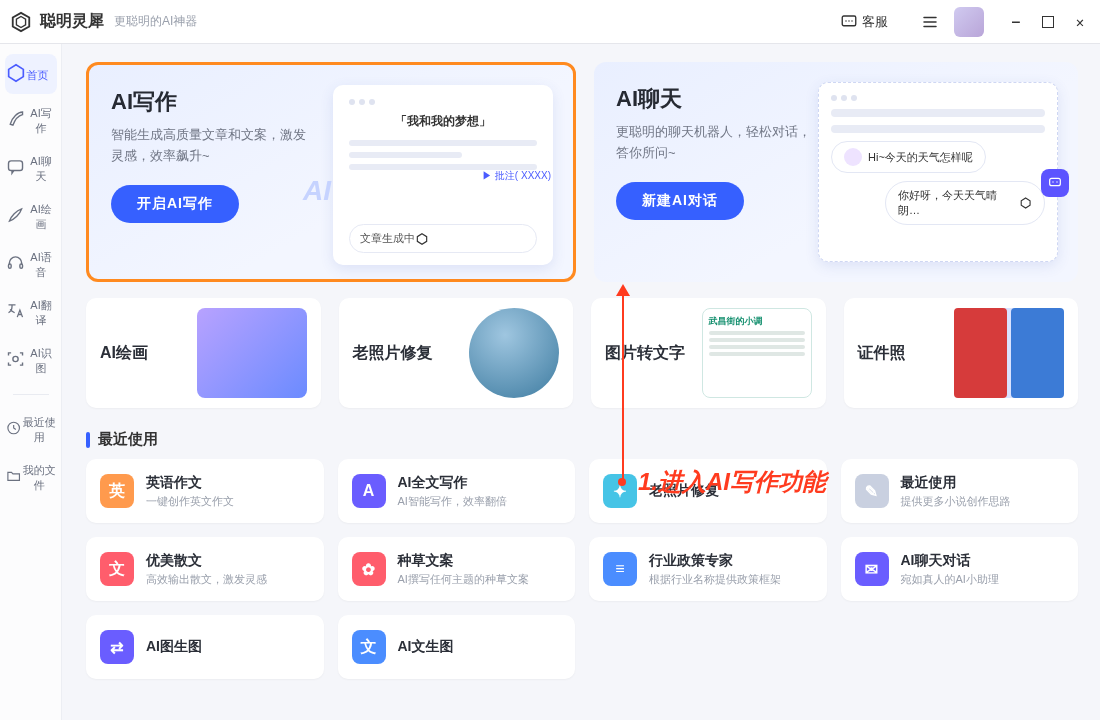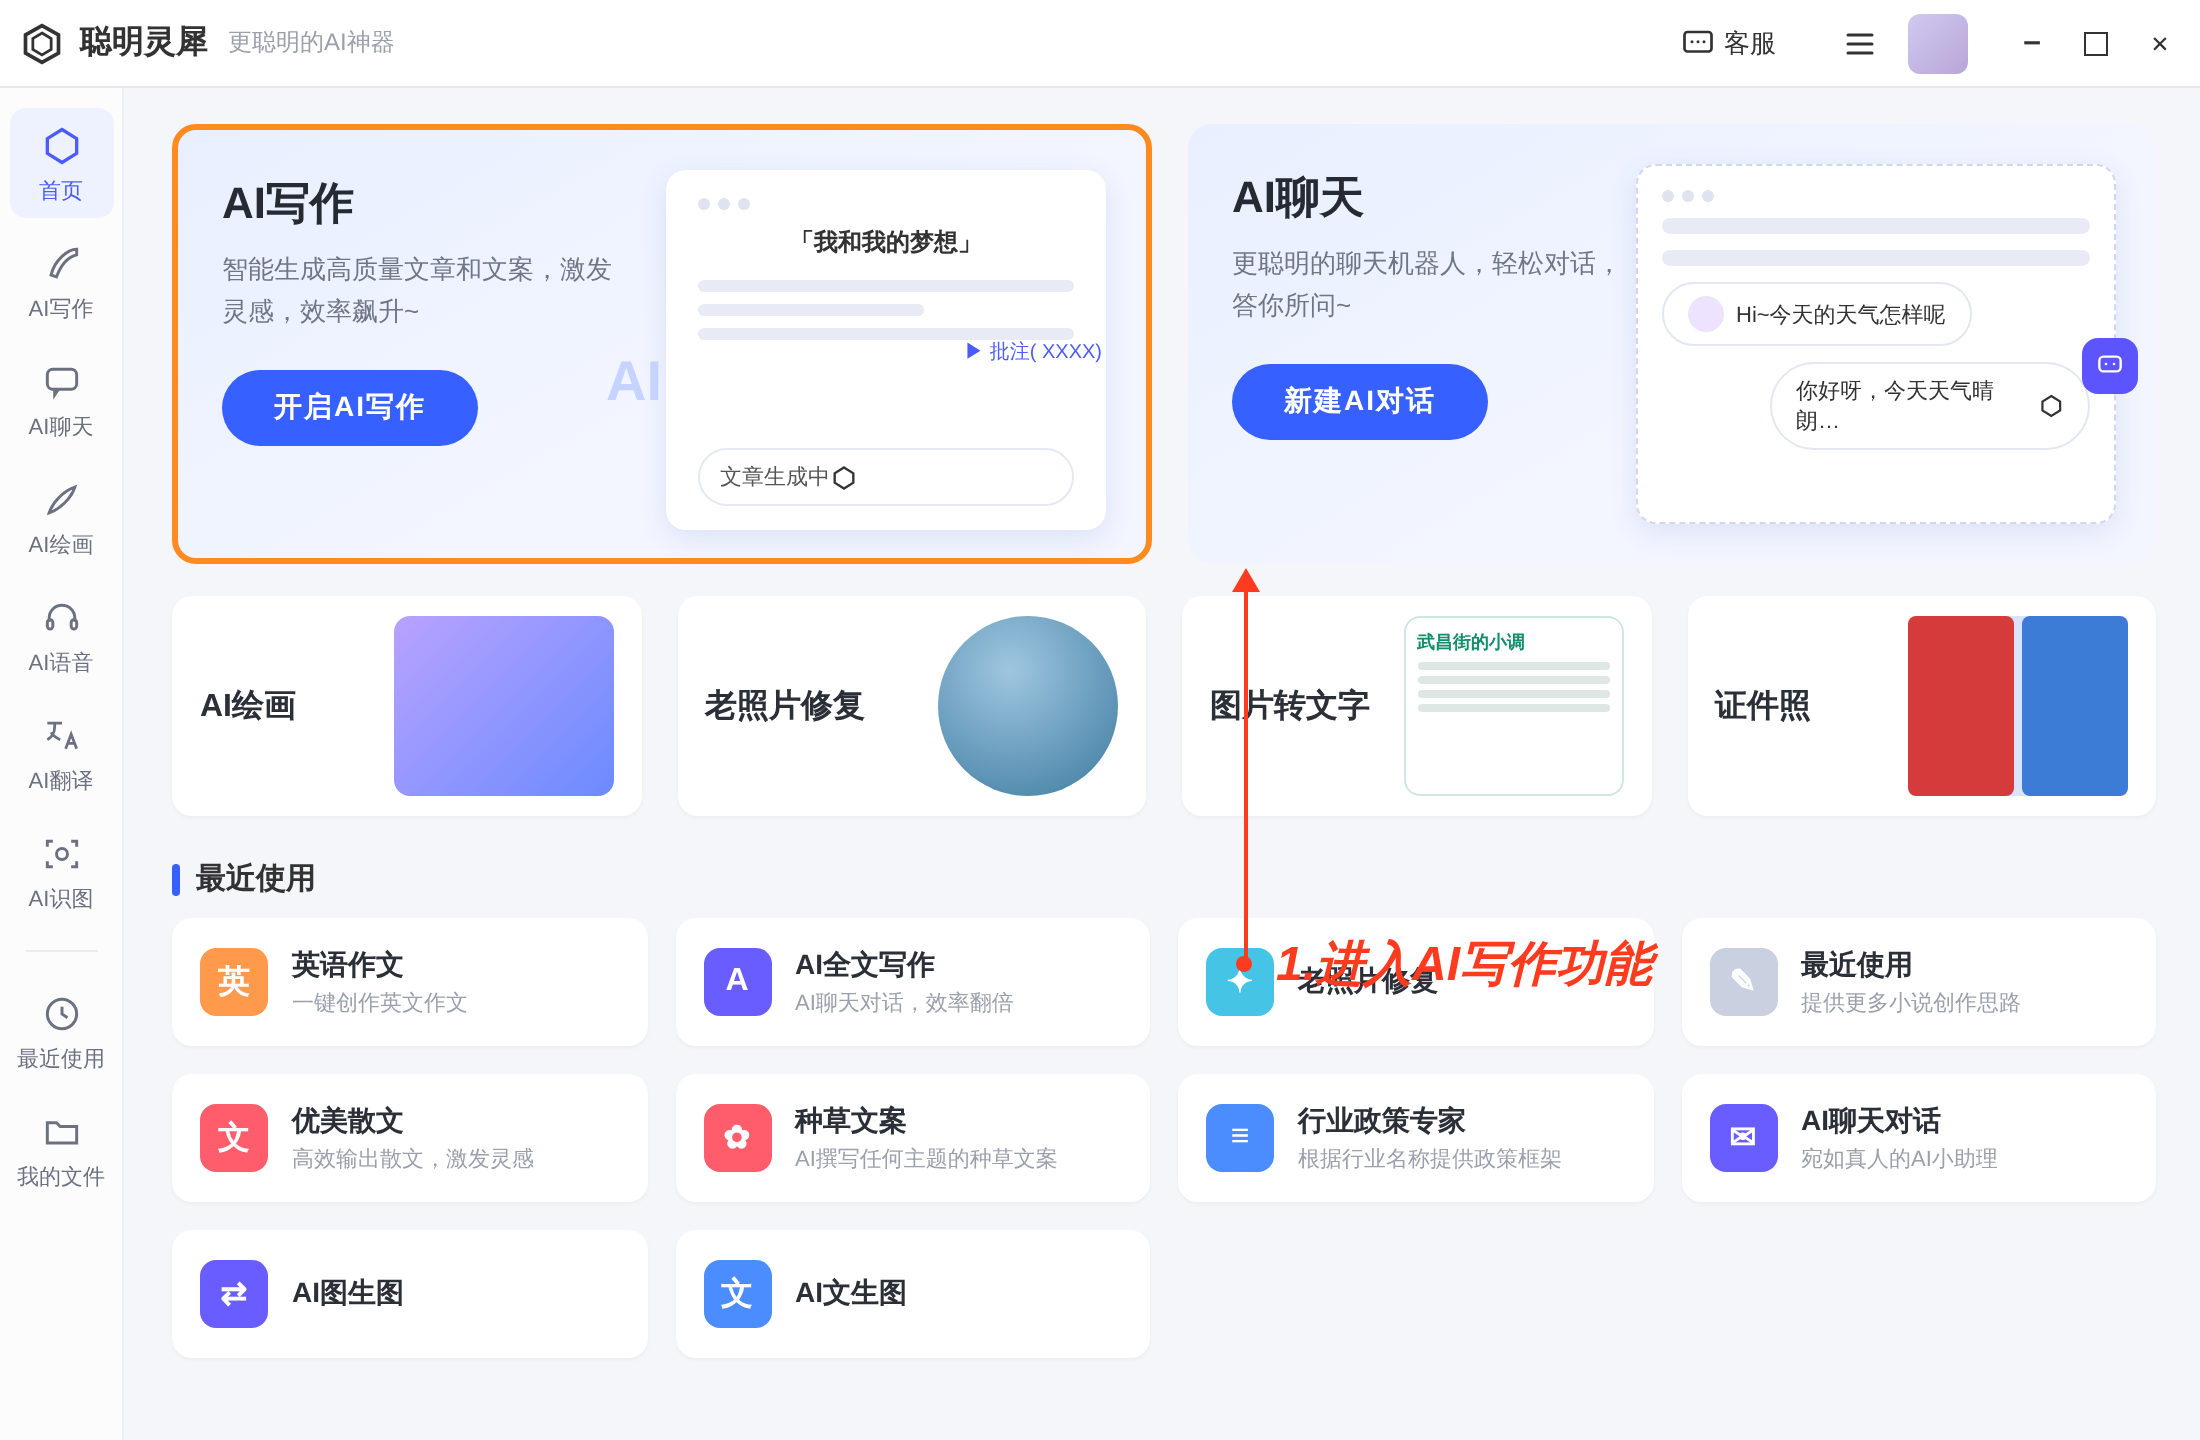--- a/index.html
+++ b/index.html
@@ -16,21 +16,21 @@
   .hamburger{width:28px;height:28px;display:flex;align-items:center;justify-content:center;cursor:pointer;margin-right:10px;}
   .hamburger svg{width:18px;height:18px;}
   .avatar{width:30px;height:30px;border-radius:6px;background:linear-gradient(135deg,#d0caf0,#b9a5d8);margin-right:16px;overflow:hidden;}
   .winbtn{width:32px;height:28px;display:flex;align-items:center;justify-content:center;cursor:pointer;font-family:monospace;}
   .winbtn.min::before{content:"—";font-weight:bold;}
   .winbtn.max{border:1.5px solid #333;width:12px;height:12px;margin:0 10px;}
   .winbtn.close::before{content:"✕";font-size:14px;}
   
   .shell{display:flex;height:calc(100% - 44px);}
   .sidebar{width:62px;background:#fcfcfd;border-right:1px solid #eceef3;display:flex;flex-direction:column;align-items:center;padding-top:10px;gap:4px;}
-  .navitem{width:52px;display:flex;flex-direction:column;align-items:center;padding:8px 0 6px;border-radius:8px;cursor:pointer;color:#6b7180;}
+  .navitem{width:52px;display:flex;align-items:center;padding:8px 0 6px;border-radius:8px;cursor:pointer;color:#6b7180;text-align:center;}
   .navitem.active{background:#eef2ff;color:#4b5cff;}
   .navitem svg{width:22px;height:22px;margin-bottom:4px;}
   .navitem span{font-size:11px;}
   .nav-divider{height:1px;width:36px;background:#e9ebf1;margin:8px 0;}
   
   .main{flex:1;overflow:auto;padding:18px 22px 24px 24px;position:relative;}
   .hero-row{display:flex;gap:18px;}
   .hero-card{position:relative;flex:1;height:220px;border-radius:12px;background:linear-gradient(150deg,#e9efff 0%,#f3f6ff 60%);padding:22px 22px;}
   .hero-card.highlight{border:3px solid #ff8a1f;}
   .hero-title{font-size:22px;font-weight:700;color:#262a33;}
@@ -38,21 +38,21 @@
   .hero-btn{margin-top:18px;display:inline-block;background:#3660ff;color:#fff;font-size:14px;font-weight:600;padding:10px 26px;border-radius:999px;cursor:pointer;letter-spacing:1px;}
   
   .mock-doc{position:absolute;right:20px;top:20px;width:220px;height:180px;background:#fff;border-radius:10px;box-shadow:0 4px 14px rgba(60,80,180,.12);padding:14px 16px;}
   .mock-doc .dots{display:flex;gap:4px;margin-bottom:8px;}
   .mock-doc .dots i{width:6px;height:6px;border-radius:50%;background:#dfe3f0;display:block;}
   .mock-doc .title-line{font-size:12px;font-weight:600;color:#333;text-align:center;margin-bottom:10px;}
   .mock-doc .bar{height:6px;background:#e8ebf5;border-radius:3px;margin:6px 0;}
   .mock-doc .bar.short{width:60%;}
   .mock-doc .anno{font-size:10px;color:#4b5cff;position:absolute;right:2px;top:84px;}
   .mock-doc .gen{position:absolute;bottom:12px;left:16px;right:16px;background:#fff;border:1px solid #e6e9f4;border-radius:999px;padding:6px 10px;font-size:11px;color:#555;display:flex;align-items:center;}
-  .ai-badge{position:absolute;left:-30px;top:90px;font-size:28px;font-weight:800;color:#c6d3ff;}
+  .ai-badge{position:absolute;left:-30px;top:90px;font-size:28px;font-weight:800;color:#c6d3ff;font-style:italic;}
   
   .mock-chat{position:absolute;right:20px;top:20px;width:240px;height:180px;background:#fff;border-radius:10px;box-shadow:0 4px 14px rgba(60,80,180,.12);padding:12px;border:1px dashed #cfd7f3;}
   .mock-chat .dots{display:flex;gap:4px;margin-bottom:8px;}
   .mock-chat .dots i{width:6px;height:6px;border-radius:50%;background:#dfe3f0;display:block;}
   .mock-chat .row{display:flex;align-items:center;margin:8px 0;}
   .mock-chat .bar{height:8px;background:#e8ebf5;border-radius:4px;flex:1;}
   .mock-chat .bubble{background:#fff;border:1px solid #e3e7f4;border-radius:999px;padding:6px 12px;font-size:11px;color:#333;max-width:160px;margin-left:auto;display:flex;align-items:center;gap:6px;}
   .mock-chat .bubble.bot{margin-left:0;margin-right:auto;}
   .mock-chat .mini-av{width:18px;height:18px;border-radius:50%;background:#eee3ff;}
   .chat-float{position:absolute;right:-12px;top:86px;width:28px;height:28px;border-radius:8px;background:#5c54ff;display:flex;align-items:center;justify-content:center;color:#fff;}
@@ -291,21 +291,21 @@
           <div class="ric" style="background:#ff9a4d">英</div>
           <div>
             <div class="tt">英语作文</div>
             <div class="ds">一键创作英文作文</div>
           </div>
         </div>
         <div class="rcard">
           <div class="ric" style="background:#6a5dff">A</div>
           <div>
             <div class="tt">AI全文写作</div>
-            <div class="ds">AI聊天对话，效率翻倍</div>
+            <div class="ds">AI智能写作，效率翻倍</div>
           </div>
         </div>
         <div class="rcard">
           <div class="ric" style="background:#46c4e6">✦</div>
           <div>
             <div class="tt">老照片修复</div>
           </div>
         </div>
         <div class="rcard">
           <div class="ric" style="background:#c9d0e0">✎</div>

